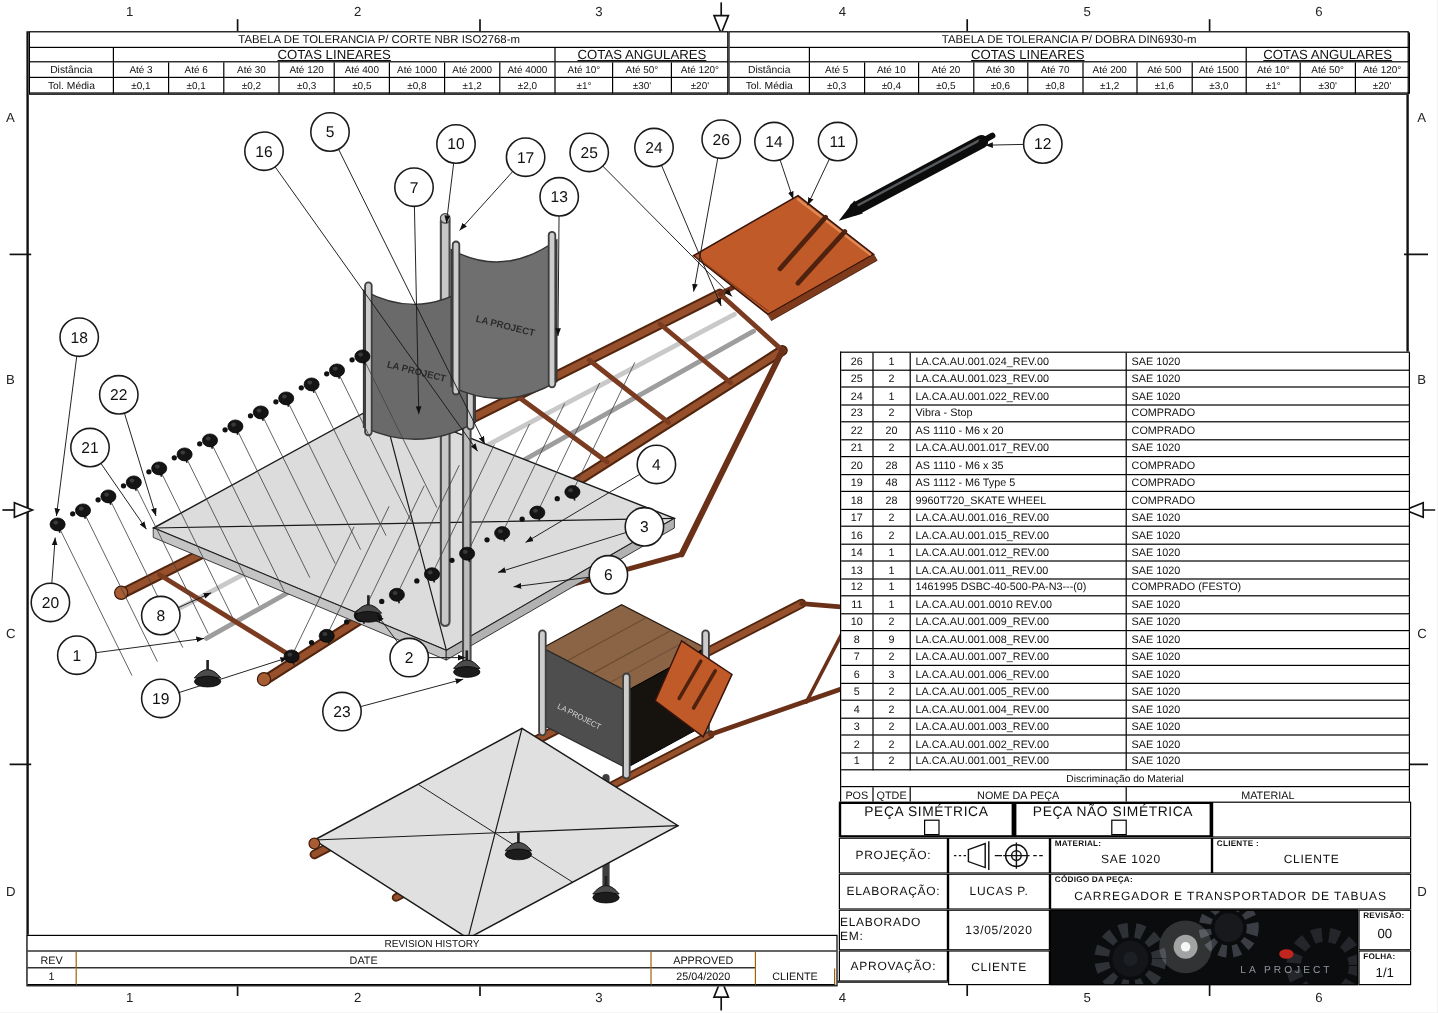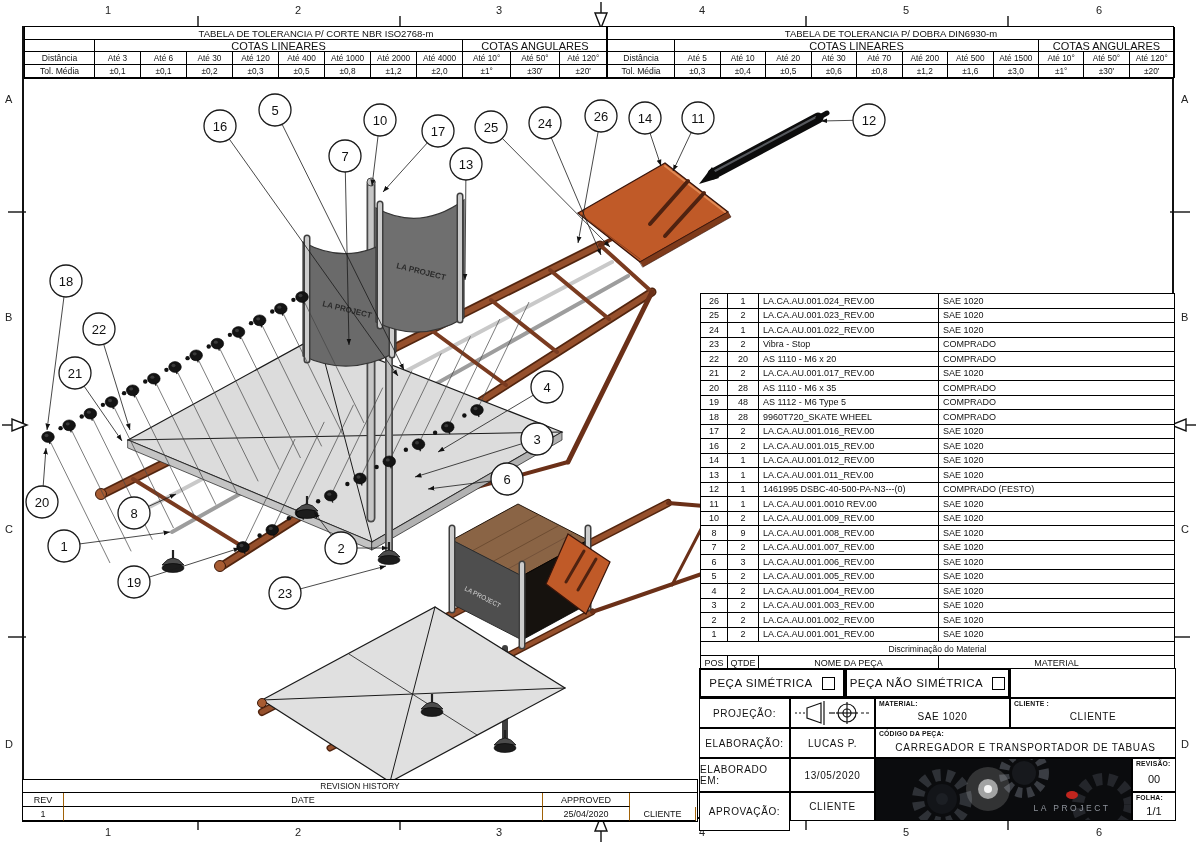--- a/index.html
+++ b/index.html
@@ -36,21 +36,21 @@
   .bc.l{padding-left:4px;}
   #bom-foot{height:13px;border-right:1px solid #000;border-bottom:1px solid #000;display:flex;
       align-items:center;justify-content:center;font-size:8.5px;}
 
   
   .cell{position:absolute;border:1px solid #000;box-sizing:border-box;background:#fff;z-index:2;
         display:flex;align-items:center;justify-content:center;font-size:9.5px;}
   .cell .lbl{position:absolute;top:1px;left:3px;font-size:6.8px;font-weight:bold;letter-spacing:.2px;}
   .cell .val{margin-top:6px;font-size:10px;letter-spacing:.6px;}
   .cell.plain .val{margin-top:0;}
-  .heavy{border-width:2px;font-size:11.5px;letter-spacing:.5px;}
+  .heavy{border-width:2px;font-size:11.5px;letter-spacing:.5px;flex-direction:column;}
   .chk{display:inline-block;width:11px;height:11px;border:1.6px solid #000;margin-left:9px;}
   .hand{font-size:10px;letter-spacing:1px;}
   .code-val{margin-top:9px;font-size:10px;letter-spacing:.8px;}
   .small-val{margin-top:8px;font-size:11px;}
   #logo-box{position:absolute;left:875px;top:758px;width:257px;height:63px;border:1px solid #000;
         box-sizing:border-box;background:#0b0c0e;z-index:2;overflow:hidden;}
 
   
   #rev{position:absolute;left:22px;top:779px;width:676px;background:#fff;border:1px solid #000;
        box-sizing:border-box;z-index:2;}
@@ -713,21 +713,21 @@
       <circle cx="112" cy="30" r="4" fill="#ffffff" opacity="0.9"></circle>
       <ellipse cx="196" cy="36" rx="6" ry="4" fill="#c1251e"></ellipse>
       <text x="196" y="52" text-anchor="middle" font-size="8.5" letter-spacing="2.5" fill="#8f949c">LA PROJECT</text>
     </svg>
   </div>
   <div class="cell" style="left:1132px;top:758px;width:44px;height:34px;">
     <span class="lbl">REVISÃO:</span>
     <span class="small-val">00</span>
   </div>
 
-  <div class="cell plain" style="left:699px;top:792px;width:91px;height:39px;">
+  <div class="cell plain" style="left:699px;top:792px;width:91px;height:26px;">
     <span class="val">APROVAÇÃO:</span>
   </div>
   <div class="cell plain" style="left:790px;top:792px;width:85px;height:29px;">
     <span class="val hand">CLIENTE</span>
   </div>
   <div class="cell" style="left:1132px;top:792px;width:44px;height:29px;">
     <span class="lbl">FOLHA:</span>
     <span class="small-val">1/1</span>
   </div>
 

